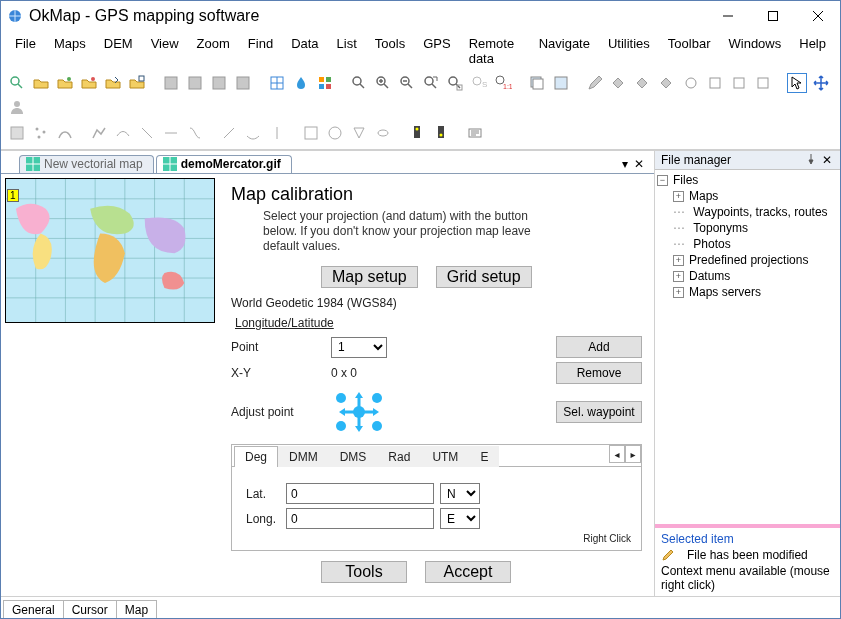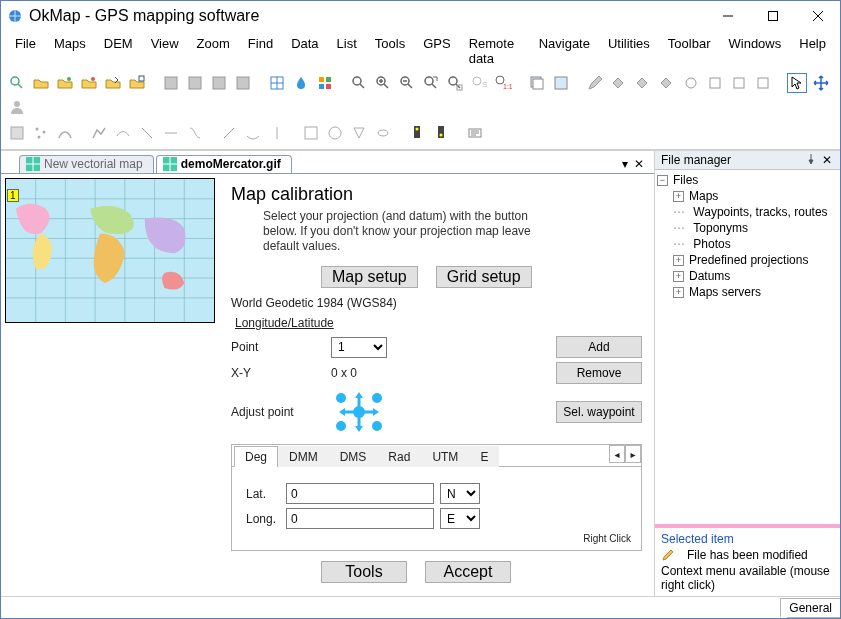--- a/index.html
+++ b/index.html
@@ -101,21 +101,21 @@
   }
   .filepanel .fphead .t { flex:1; }
   .tree { padding:2px 2px; flex:1; overflow:auto; line-height:16px; }
   .tree .node { display:flex; align-items:center; gap:2px; padding-left:0; white-space:nowrap;}
   .tree .exp { width:11px; height:11px; border:1px solid #888; display:inline-flex; align-items:center; justify-content:center; font-size:9px; line-height:9px; color:#555; margin-right:3px;}
   .tree .ind { display:inline-block; }
   .dots { color:#999; letter-spacing:1px;}
   .selitem { border-top:4px solid #f9a8d4; padding:4px 6px; font-size:12px; }
   .selitem .hd { color:#1a56c7; }
   .statusbar {
-    height:22px; border-top:1px solid #d0d0d0; display:flex; align-items:flex-end; padding-left:2px;flex-direction:column;
+    height:22px; border-top:1px solid #d0d0d0; display:flex; align-items:flex-end; padding-left:2px;
   }
   .stab { border:1px solid #b5b5b5; border-bottom:none; padding:2px 8px; font-size:12px; background:#fff; margin-right:-1px; position:relative; top:1px;}
   .stab.active { background:#fff; }
   .worldsvg { position:absolute; inset:0; }
 </style>
 </head>
 <body>
 
 <div class="titlebar">
   <svg class="app-icon" viewBox="0 0 16 16">

